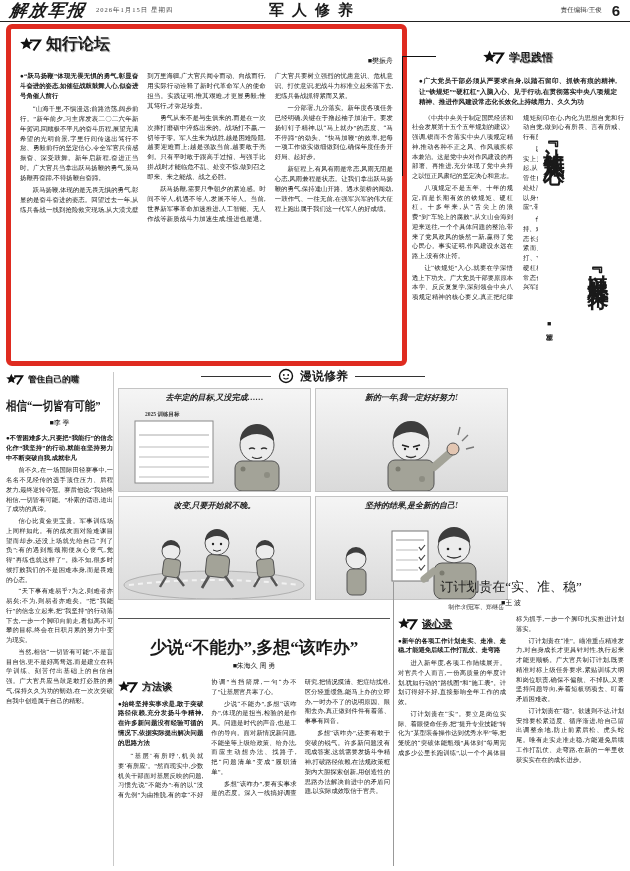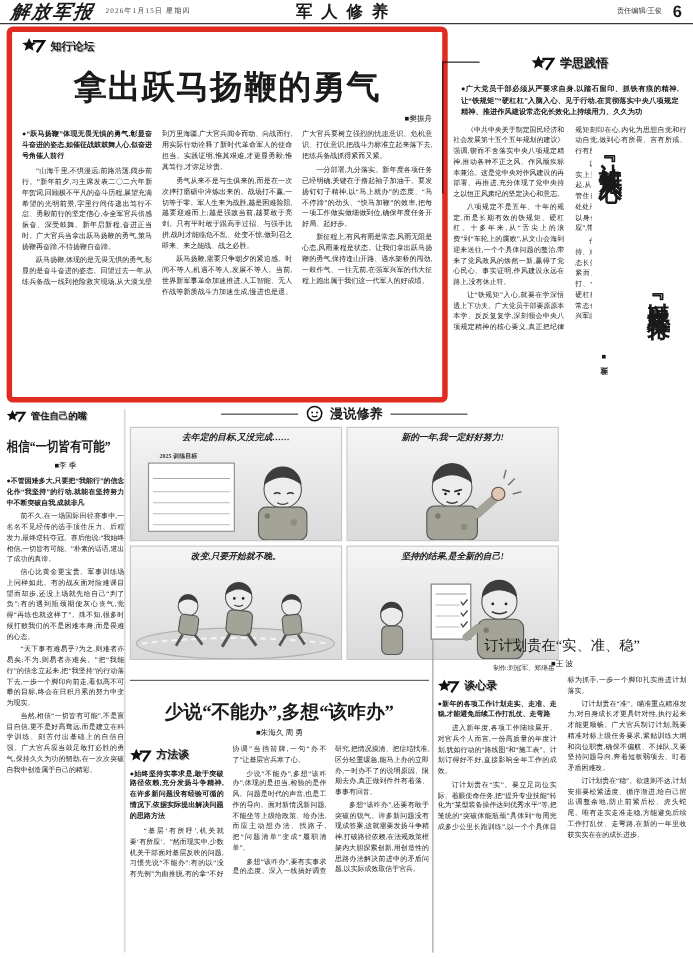--- a/index.html
+++ b/index.html
@@ -27,21 +27,21 @@
     font-family:"Liberation Sans",sans-serif; font-weight:900; white-space:nowrap;
     text-shadow:1px 1px 0 #bbb; }
   .col-label svg { flex:0 0 auto; }
 
   p.lead { font-weight:bold; text-align:justify; margin:0 0 3px; }
   p.indent { text-indent:2em; text-align:justify; margin:0 0 2px; }
 
   
   #forum { position:absolute; left:6px; top:24px; width:401px; height:342px;
     border:5px solid #df2b20; border-radius:6px; background:#fff; padding:5px 9px 4px; }
-  #forum-label { font-size:10px; }
+  #forum-label { font-size:16px; }
   #forum-title { text-align:center; font-family:"Liberation Sans",sans-serif;
     font-weight:900; font-size:30px; letter-spacing:1px; margin:5px 0 3px; white-space:nowrap; }
   #forum-author { text-align:right; font-size:7px; margin-bottom:5px; }
   #forum-body { columns:3; column-gap:9px; height:232px; overflow:hidden;
     font-size:6.4px; line-height:1.55; }
 
   
   #study { position:absolute; left:412px; top:26px; width:212px; height:552px;margin-top:20px; }
   #study-bracket { position:absolute; left:-10px; top:10px; width:34px; height:120px;
     border-left:1.5px solid #111; border-top:1.5px solid #111; }
@@ -93,21 +93,21 @@
     font-size:6.3px; line-height:1.55; }
   #method-label { font-size:10px; margin:2px 0 4px;align-items:center; }
   #method-cols .lead { font-size:6.4px; }
 
   
   #plan { position:absolute; left:398px; top:578px; width:226px; height:288px; }
   #plan-title { text-align:center; font-weight:400; font-size:13px; white-space:nowrap; margin-bottom:2px; }
   #plan-author { text-align:center; font-size:7px; margin-bottom:6px; }
   #plan-cols { columns:2; column-gap:10px; height:238px; overflow:hidden;
     font-size:6.3px; line-height:1.55; }
-  #plan-label { font-size:10px; margin:2px 0 4px; }
+  #plan-label { font-size:10px; margin:2px 0 4px;text-decoration:underline; }
 </style>
 </head>
 <body>
 
 <div id="page">
 
   <div id="hdr">
     <span id="masthead">解放军报</span>
     <span id="hdr-date">2026年1月15日 星期四</span>
     <span id="hdr-title">军人修养</span>
@@ -118,21 +118,20 @@
   </div>
 
   <div id="forum">
     <div class="col-label" id="forum-label">
       <svg width="22" height="15" viewBox="0 0 22 15">
           <path d="M6.5 0.5 l1.9 4.2 4.4.3-3.4 2.9 1.1 4.3-4-2.4-4 2.4 1.1-4.3L0.2 5l4.4-.3z" fill="#111"></path>
           <path d="M10 3.5 h10 l-6.5 10" fill="none" stroke="#111" stroke-width="2.2"></path>
         </svg>
       <span>知行论坛</span>
     </div>
-    <div id="forum-title">拿出跃马扬鞭的勇气</div>
     <div id="forum-author">■樊振舟</div>
     <div id="forum-body">
       <p class="lead">●“跃马扬鞭”体现无畏无惧的勇气,彰显奋斗奋进的姿态,如催征战鼓鼓舞人心,似奋进号角催人前行</p>
       <p class="indent">“山海千里,不惧漫远;前路浩荡,阔步前行。”新年前夕,习主席发表二〇二六年新年贺词,回顾极不平凡的奋斗历程,展望充满希望的光明前景,字里行间传递出笃行不怠、勇毅前行的坚定信心,令全军官兵倍感振奋、深受鼓舞。新年启新程,奋进正当时。广大官兵当拿出跃马扬鞭的勇气,策马扬鞭再奋蹄,不待扬鞭自奋蹄。</p>
       <p class="indent">跃马扬鞭,体现的是无畏无惧的勇气,彰显的是奋斗奋进的姿态。回望过去一年,从练兵备战一线到抢险救灾现场,从大漠戈壁到万里海疆,广大官兵闻令而动、向战而行,用实际行动诠释了新时代革命军人的使命担当。实践证明,惟其艰难,才更显勇毅;惟其笃行,才弥足珍贵。</p>
       <p class="indent">勇气从来不是与生俱来的,而是在一次次摔打磨砺中淬炼出来的。战场打不赢,一切等于零。军人生来为战胜,越是困难险阻,越要迎难而上;越是强敌当前,越要敢于亮剑。只有平时敢于跟高手过招、与强手比拼,战时才能临危不乱、处变不惊,做到召之即来、来之能战、战之必胜。</p>
       <p class="indent">跃马扬鞭,需要只争朝夕的紧迫感。时间不等人,机遇不等人,发展不等人。当前,世界新军事革命加速推进,人工智能、无人作战等新质战斗力加速生成,慢进也是退。广大官兵要树立强烈的忧患意识、危机意识、打仗意识,把战斗力标准立起来落下去,把练兵备战抓得紧而又紧。</p>
       <p class="indent">一分部署,九分落实。新年度各项任务已经明确,关键在于撸起袖子加油干。要发扬钉钉子精神,以“马上就办”的态度、“马不停蹄”的劲头、“快马加鞭”的效率,把每一项工作做实做细做到位,确保年度任务开好局、起好步。</p>
       <p class="indent">新征程上,有风有雨是常态,风雨无阻是心态,风雨兼程是状态。让我们拿出跃马扬鞭的勇气,保持逢山开路、遇水架桥的闯劲,一鼓作气、一往无前,在强军兴军的伟大征程上跑出属于我们这一代军人的好成绩。</p>
     </div>

